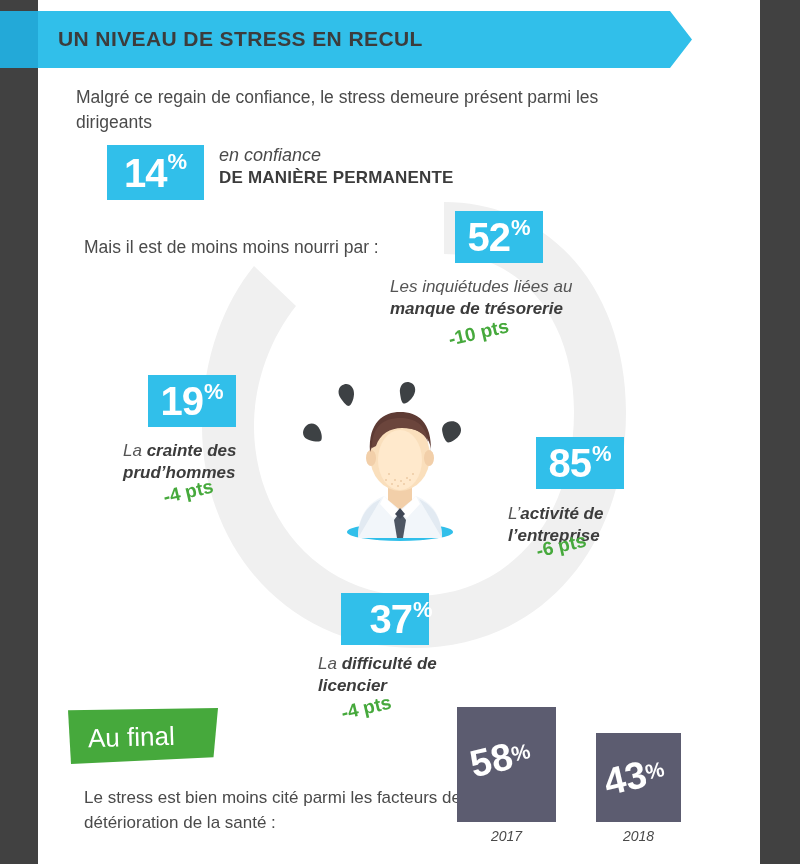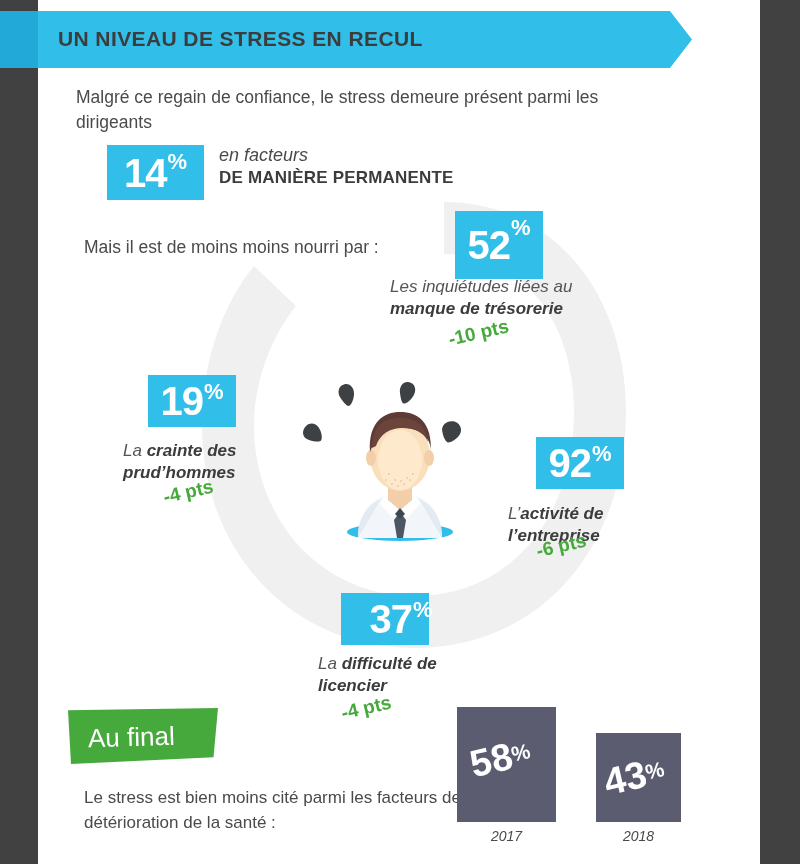--- a/index.html
+++ b/index.html
@@ -36,21 +36,21 @@
   .ring{position:absolute;left:192px;top:196px;width:440px;height:470px;}
 
   
   .badge{position:absolute;background:#31bfea;display:flex;align-items:center;
     justify-content:center;color:#ffffff;font-weight:bold;
     font-family:"Liberation Sans", sans-serif;box-sizing:border-box;}
   .badge .num{font-size:40px;line-height:40px;letter-spacing:-1px;}
   .badge .pct{font-size:22px;line-height:22px;align-self:flex-start;margin-top:6px;margin-left:1px;}
 
   .b14{left:107px;top:145px;width:97px;height:55px;}
-  .b52{left:455px;top:211px;width:88px;height:68px;}
+  .b52{left:455px;top:211px;width:88px;height:52px;}
   .b19{left:148px;top:375px;width:88px;height:52px;}
   .b51{left:536px;top:437px;width:88px;height:52px;}
   .b37{left:341px;top:593px;width:88px;height:52px;padding-left:32px;}
 
   
   .cap14{position:absolute;left:219px;top:144px;width:260px;
     font-family:"Liberation Sans", sans-serif;color:#3c3c3c;}
   .cap14 .l1{font-style:italic;font-size:18px;line-height:23px;font-weight:normal;color:#4a4a4a;}
   .cap14 .l2{font-size:17px;line-height:22px;font-weight:bold;letter-spacing:0.2px;}
 
@@ -110,21 +110,21 @@
   <div class="banner-notch"></div>
   <div class="banner-title">UN NIVEAU DE STRESS EN RECUL</div>
 
   <div class="para para-intro">Malgré ce regain de confiance, le stress demeure présent parmi les dirigeants</div>
 
   <div class="badge b14">
     <span class="num">14</span>
       <span class="pct">%</span>
   </div>
   <div class="cap14">
-    <div class="l1">en facteurs</div>
+    <div class="l1">en confiance</div>
     <div class="l2">DE MANIÈRE PERMANENTE</div>
   </div>
 
   <div class="para para-mais">Mais il est de moins moins nourri par :</div>
 
   <svg class="ring" viewBox="0 0 440 470">
     <path d="M 252 6
              C 360 6 434 96 434 216
              C 434 350 350 452 222 452
              C 96 452 10 352 10 230
@@ -150,21 +150,21 @@
     <span class="num">19</span>
       <span class="pct">%</span>
   </div>
   <div class="cap cap19">
     <span class="thin">La</span>
     <b>crainte des prud’hommes</b>
   </div>
   <div class="pts pts19">-4 pts</div>
 
   <div class="badge b51">
-    <span class="num">92</span>
+    <span class="num">85</span>
       <span class="pct">%</span>
   </div>
   <div class="cap cap51">
     <span class="thin">L’</span><b>activité de l’entreprise</b>
   </div>
   <div class="pts pts51">-6 pts</div>
 
   <div class="badge b37">
     <span class="num">37</span>
       <span class="pct">%</span>

